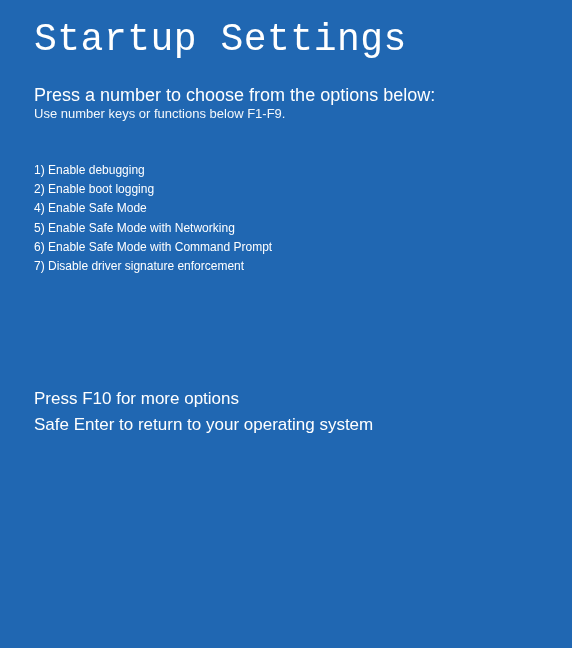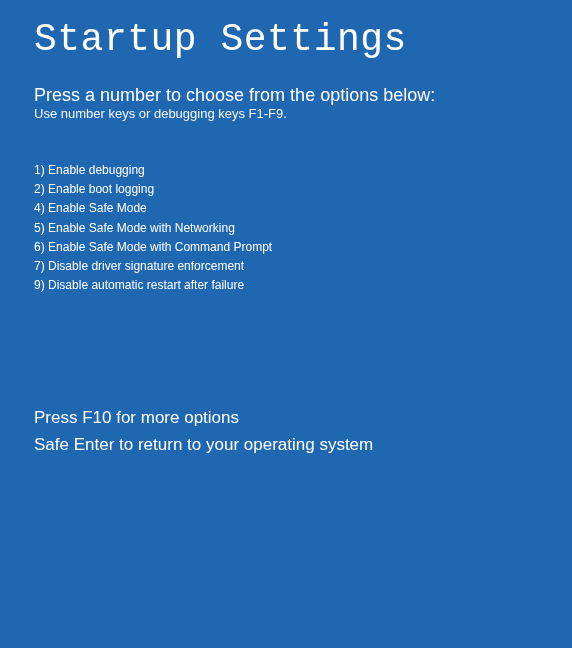--- a/index.html
+++ b/index.html
@@ -49,26 +49,25 @@
       font-size: 17px;
       font-weight: 300;
       line-height: 1.55;
     }
   </style>
 </head>
 <body>
 
 <h1 class="title">Startup Settings</h1>
 <p class="subtitle">Press a number to choose from the options below:</p>
-<p class="hint">Use number keys or debugging keys F1-F9.</p>
+<p class="hint">Use number keys or functions below F1-F9.</p>
 
 <ul class="options">
   <li class="option-item"><span>1</span>) <span>Enable debugging</span></li>
   <li class="option-item"><span>2</span>) <span>Enable boot logging</span></li>
   <li class="option-item"><span>4</span>) <span>Enable Safe Mode</span></li>
   <li class="option-item"><span>5</span>) <span>Enable Safe Mode with Networking</span></li>
   <li class="option-item"><span>6</span>) <span>Enable Safe Mode with Command Prompt</span></li>
   <li class="option-item"><span>7</span>) <span>Disable driver signature enforcement</span></li>
-  <li class="option-item"><span>9</span>) <span>Disable automatic restart after failure</span></li>
 </ul>
 
 <p class="footer-line">Press F10 for more options</p>
 <p class="footer-line">Safe Enter to return to your operating system</p>
 
 </body></html>

